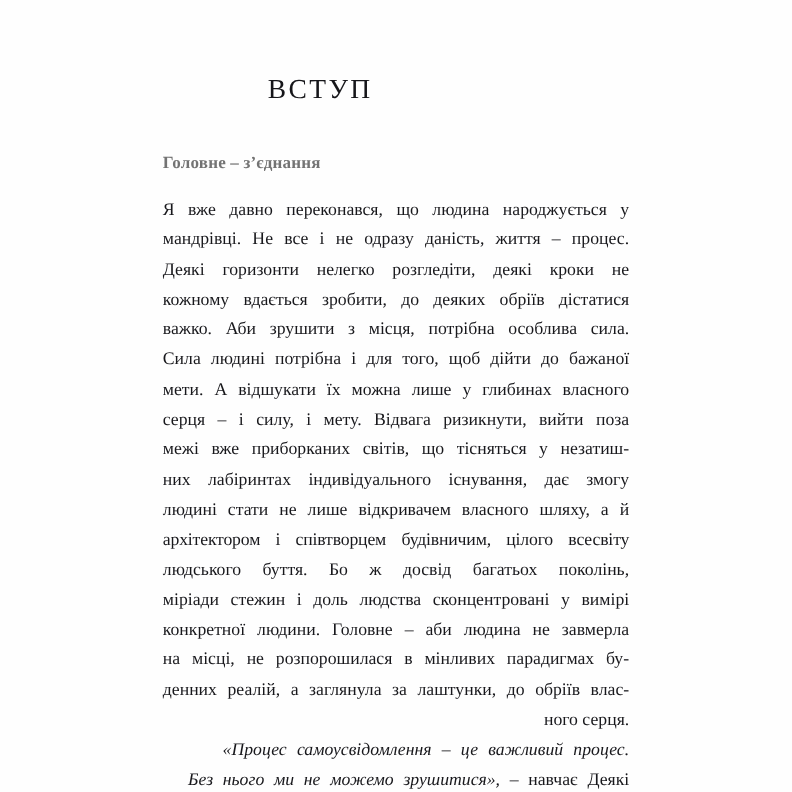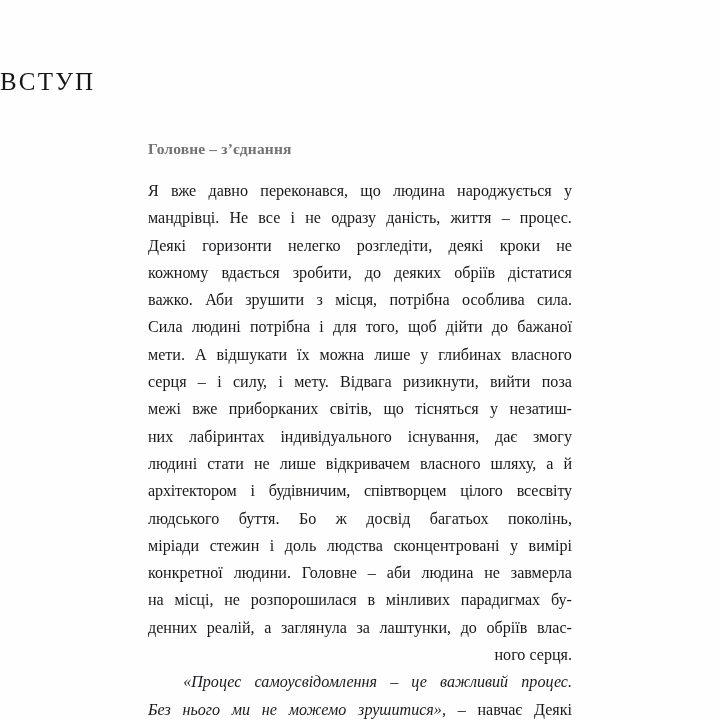--- a/index.html
+++ b/index.html
@@ -21,20 +21,21 @@
     height: 720px;
     background: #fefefe;
   }
 
   
   .chapter-title {
     position: absolute;
     top: 68px;
     left: 0;
     width: 582px;
+    text-align: center;
     font-size: 25px;
     letter-spacing: 2.2px;
     font-weight: 400;
     color: #16161a;
   }
 
   
   .text-block {
     position: absolute;
     left: 148px;
@@ -71,20 +72,21 @@
   }
   .line.last {
     justify-content: flex-end;
   }
   .line.tight {
     letter-spacing: -0.15px;
   }
 
   .quote-line {
     font-style: italic;
+    margin-left: 23px;
   }
   .quote-line .roman {
     font-style: normal;
   }
 
   .indent {
     display: inline-block;
     width: 22px;
   }
 
@@ -154,21 +156,21 @@
 
       <div class="line justify">
         <span class="w">них</span><span class="w">лабіринтах</span><span class="w">індивідуального</span><span class="w">існування,</span><span class="w">дає</span><span class="w">змогу</span>
       </div>
 
       <div class="line justify">
         <span class="w">людині</span><span class="w">стати</span><span class="w">не</span><span class="w">лише</span><span class="w">відкривачем</span><span class="w">власного</span><span class="w">шляху,</span><span class="w">а</span><span class="w">й</span>
       </div>
 
       <div class="line justify tight">
-        <span class="w">архітектором</span><span class="w">і</span><span class="w">будівничим,</span><span class="w">співтворцем</span><span class="w">цілого</span><span class="w">всесвіту</span>
+        <span class="w">архітектором</span><span class="w">і</span><span class="w">співтворцем</span><span class="w">будівничим,</span><span class="w">цілого</span><span class="w">всесвіту</span>
       </div>
 
       <div class="line justify">
         <span class="w">людського</span><span class="w">буття.</span><span class="w">Бо</span><span class="w">ж</span><span class="w">досвід</span><span class="w">багатьох</span><span class="w">поколінь,</span>
       </div>
 
       <div class="line justify">
         <span class="w">міріади</span><span class="w">стежин</span><span class="w">і</span><span class="w">доль</span><span class="w">людства</span><span class="w">сконцентровані</span><span class="w">у</span><span class="w">вимірі</span>
       </div>
 

